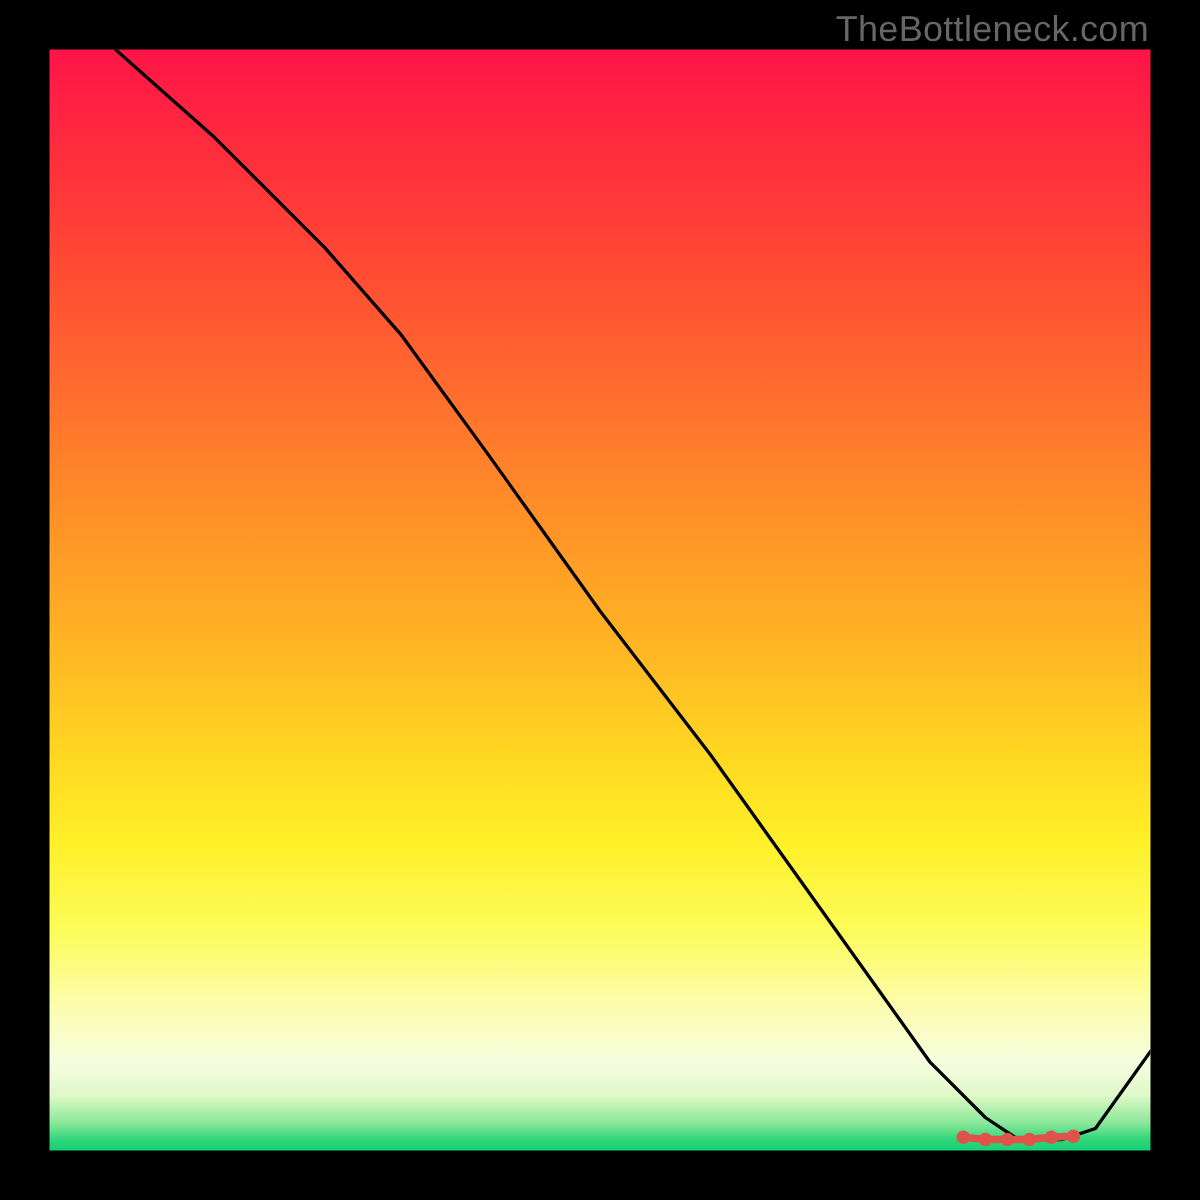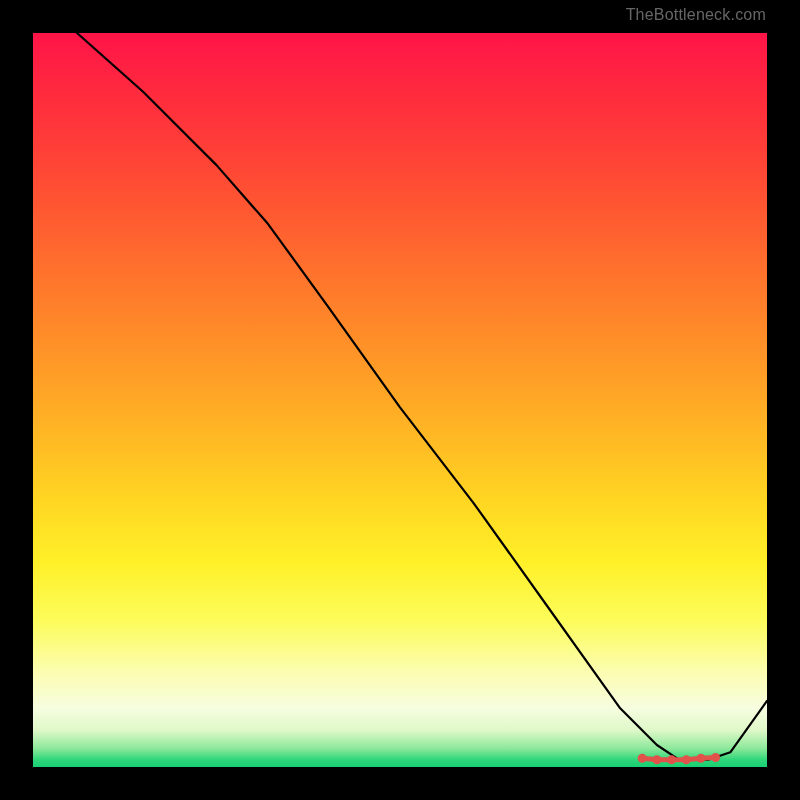--- a/index.html
+++ b/index.html
@@ -48,21 +48,21 @@
     left: 0;
     top: 0;
     width: 734px;
     height: 734px;
   }
   .watermark {
     position: absolute;
     top: 6px;
     right: 34px;
     color: #666;
-    font-size: 16px;
+    font-size: 24px;
     letter-spacing: 0.2px;
     user-select: none;
   }
 </style>
 </head>
 <body>
 
 <div class="frame">
   <div class="watermark">TheBottleneck.com</div>
 

